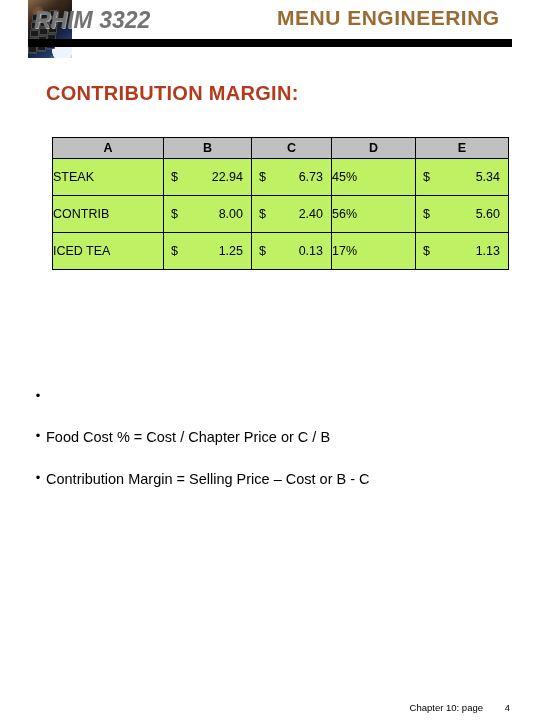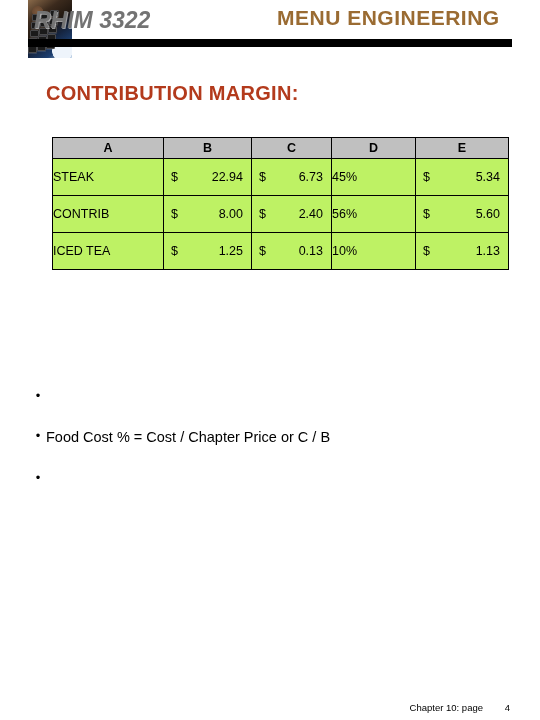--- a/index.html
+++ b/index.html
@@ -288,40 +288,41 @@
           <span class="sym">$</span>
           <span class="amt">1.25</span>
         </div>
       </td>
       <td>
         <div class="money">
           <span class="sym">$</span>
           <span class="amt">0.13</span>
         </div>
       </td>
-      <td class="pct-cell">10%</td>
+      <td class="pct-cell">17%</td>
       <td>
         <div class="money">
           <span class="sym">$</span>
           <span class="amt">1.13</span>
         </div>
       </td>
     </tr>
   </tbody>
 </table>
 
 <div id="bullets">
   <div class="bullet">
     <span class="dot">•</span>
   </div>
   <div class="bullet">
     <span class="dot">•</span>
     <span class="btext">Food Cost % = Cost / Chapter Price or C / B</span>
   </div>
   <div class="bullet">
     <span class="dot">•</span>
+    <span class="btext">Contribution Margin = Selling Price – Cost or B - C</span>
   </div>
 </div>
 
 <div id="footer">
   <span id="footer-chapter">Chapter 10: page</span>
   <span id="footer-page">4</span>
 </div>
 
 </body></html>

